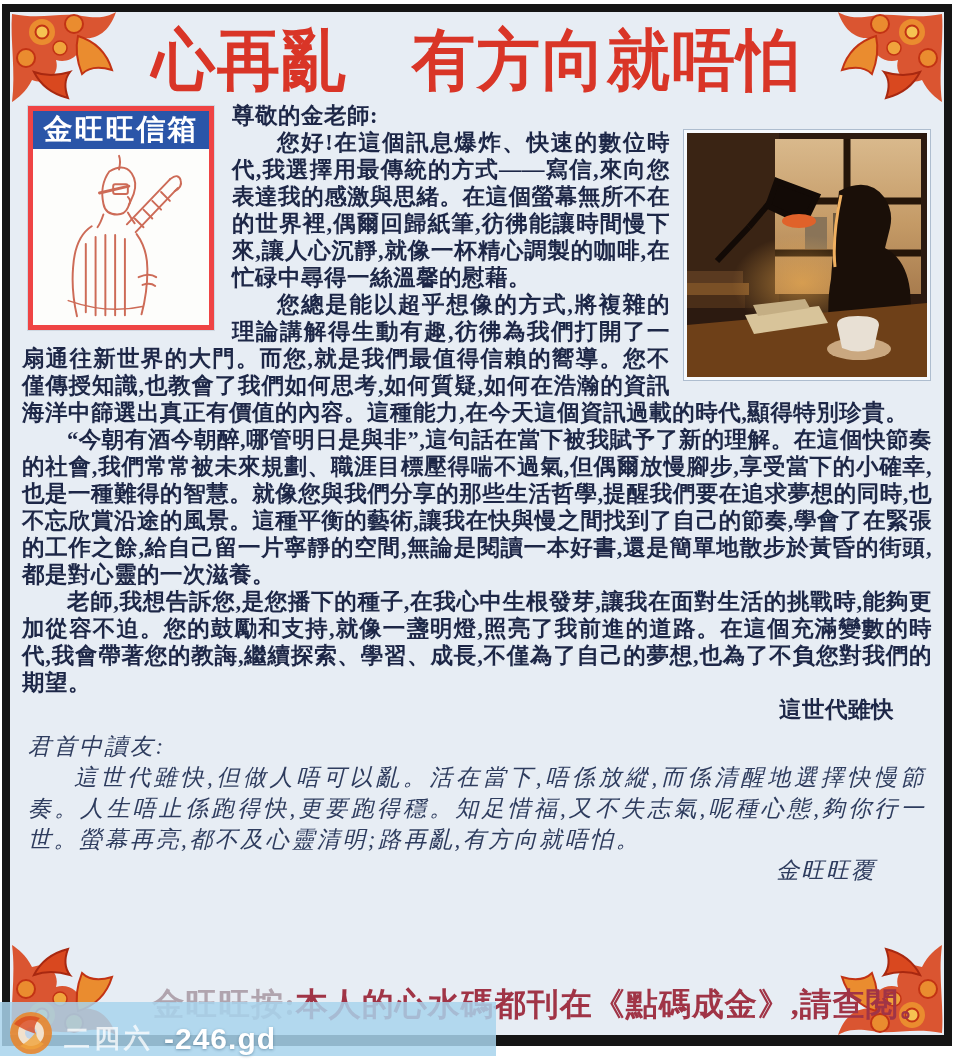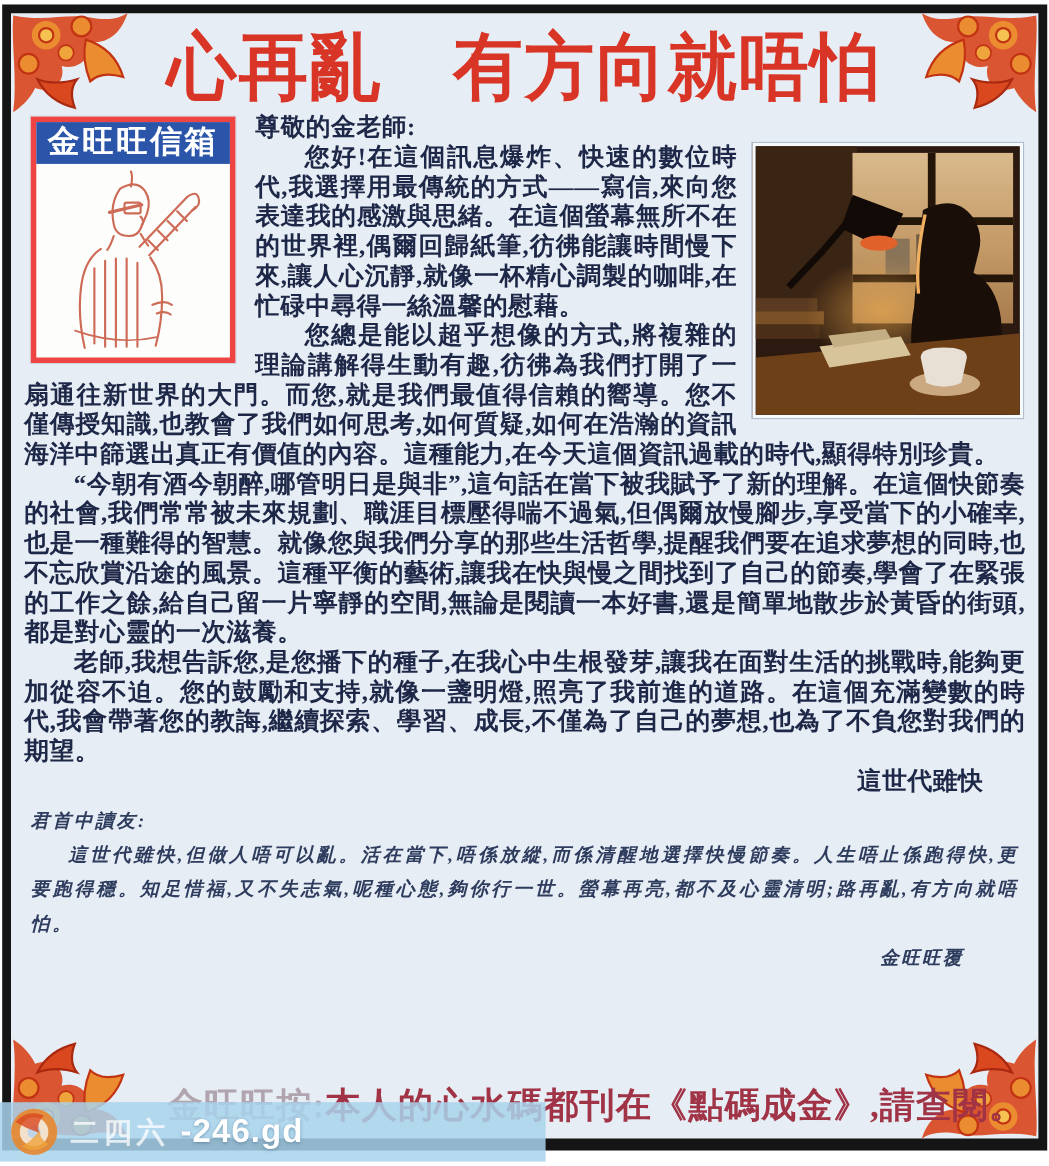--- a/index.html
+++ b/index.html
@@ -69,44 +69,43 @@
     float: right; width: 246px; height: 250px;
     margin: 28px 2px 10px 14px;
     border: 3px solid #f7fafd;
     box-shadow: 0 0 0 1px #aebdcf;
     background: #2c1a10;
   }
   .photo-frame svg { width: 100%; height: 100%; display: block; }
   
   .reply {
     padding: 8px 18px 0;
-    font-size: 17px; line-height: 31px;
+    font-size: 23px; line-height: 31px;
     color: var(--reply-ink, #2e3c5e);
     font-style: italic;
     letter-spacing: 2.5px;
     text-align: justify;
-    font-weight: bold;
   }
   .reply .indent { text-indent: 2em; }
   .reply .sig-right { padding-right: 50px; letter-spacing: 2px; }
   
   .footer-note {
     position: absolute; bottom: 8px; left: 0; width: 100%;
     text-align: center; padding-left: 130px;
     font-size: 32px; font-weight: bold; letter-spacing: 1px;
     z-index: 3;
   }
   .note-prefix { color: var(--note-faded, #aab6c4); }
   .note-body { color: var(--note-red, #a03446); }
   
   .watermark {
     position: absolute; top: 1002px; left: 0;
     width: 496px; height: 54px;
     background: rgba(168, 212, 236, 0.85);
-    display: flex; align-items: center;
+    display: flex; align-items: flex-end;
     padding-left: 8px; gap: 10px;
     z-index: 6;
   }
   .wm-logo { width: 46px; height: 46px; flex: 0 0 auto; }
   .wm-text {
     color: #ffffff; font-family: "Liberation Sans", "DejaVu Sans", sans-serif;
     font-weight: bold; font-size: 30px; letter-spacing: 1px;
     text-shadow: 0 1px 3px rgba(40,80,110,0.45);
     white-space: nowrap;
   }

